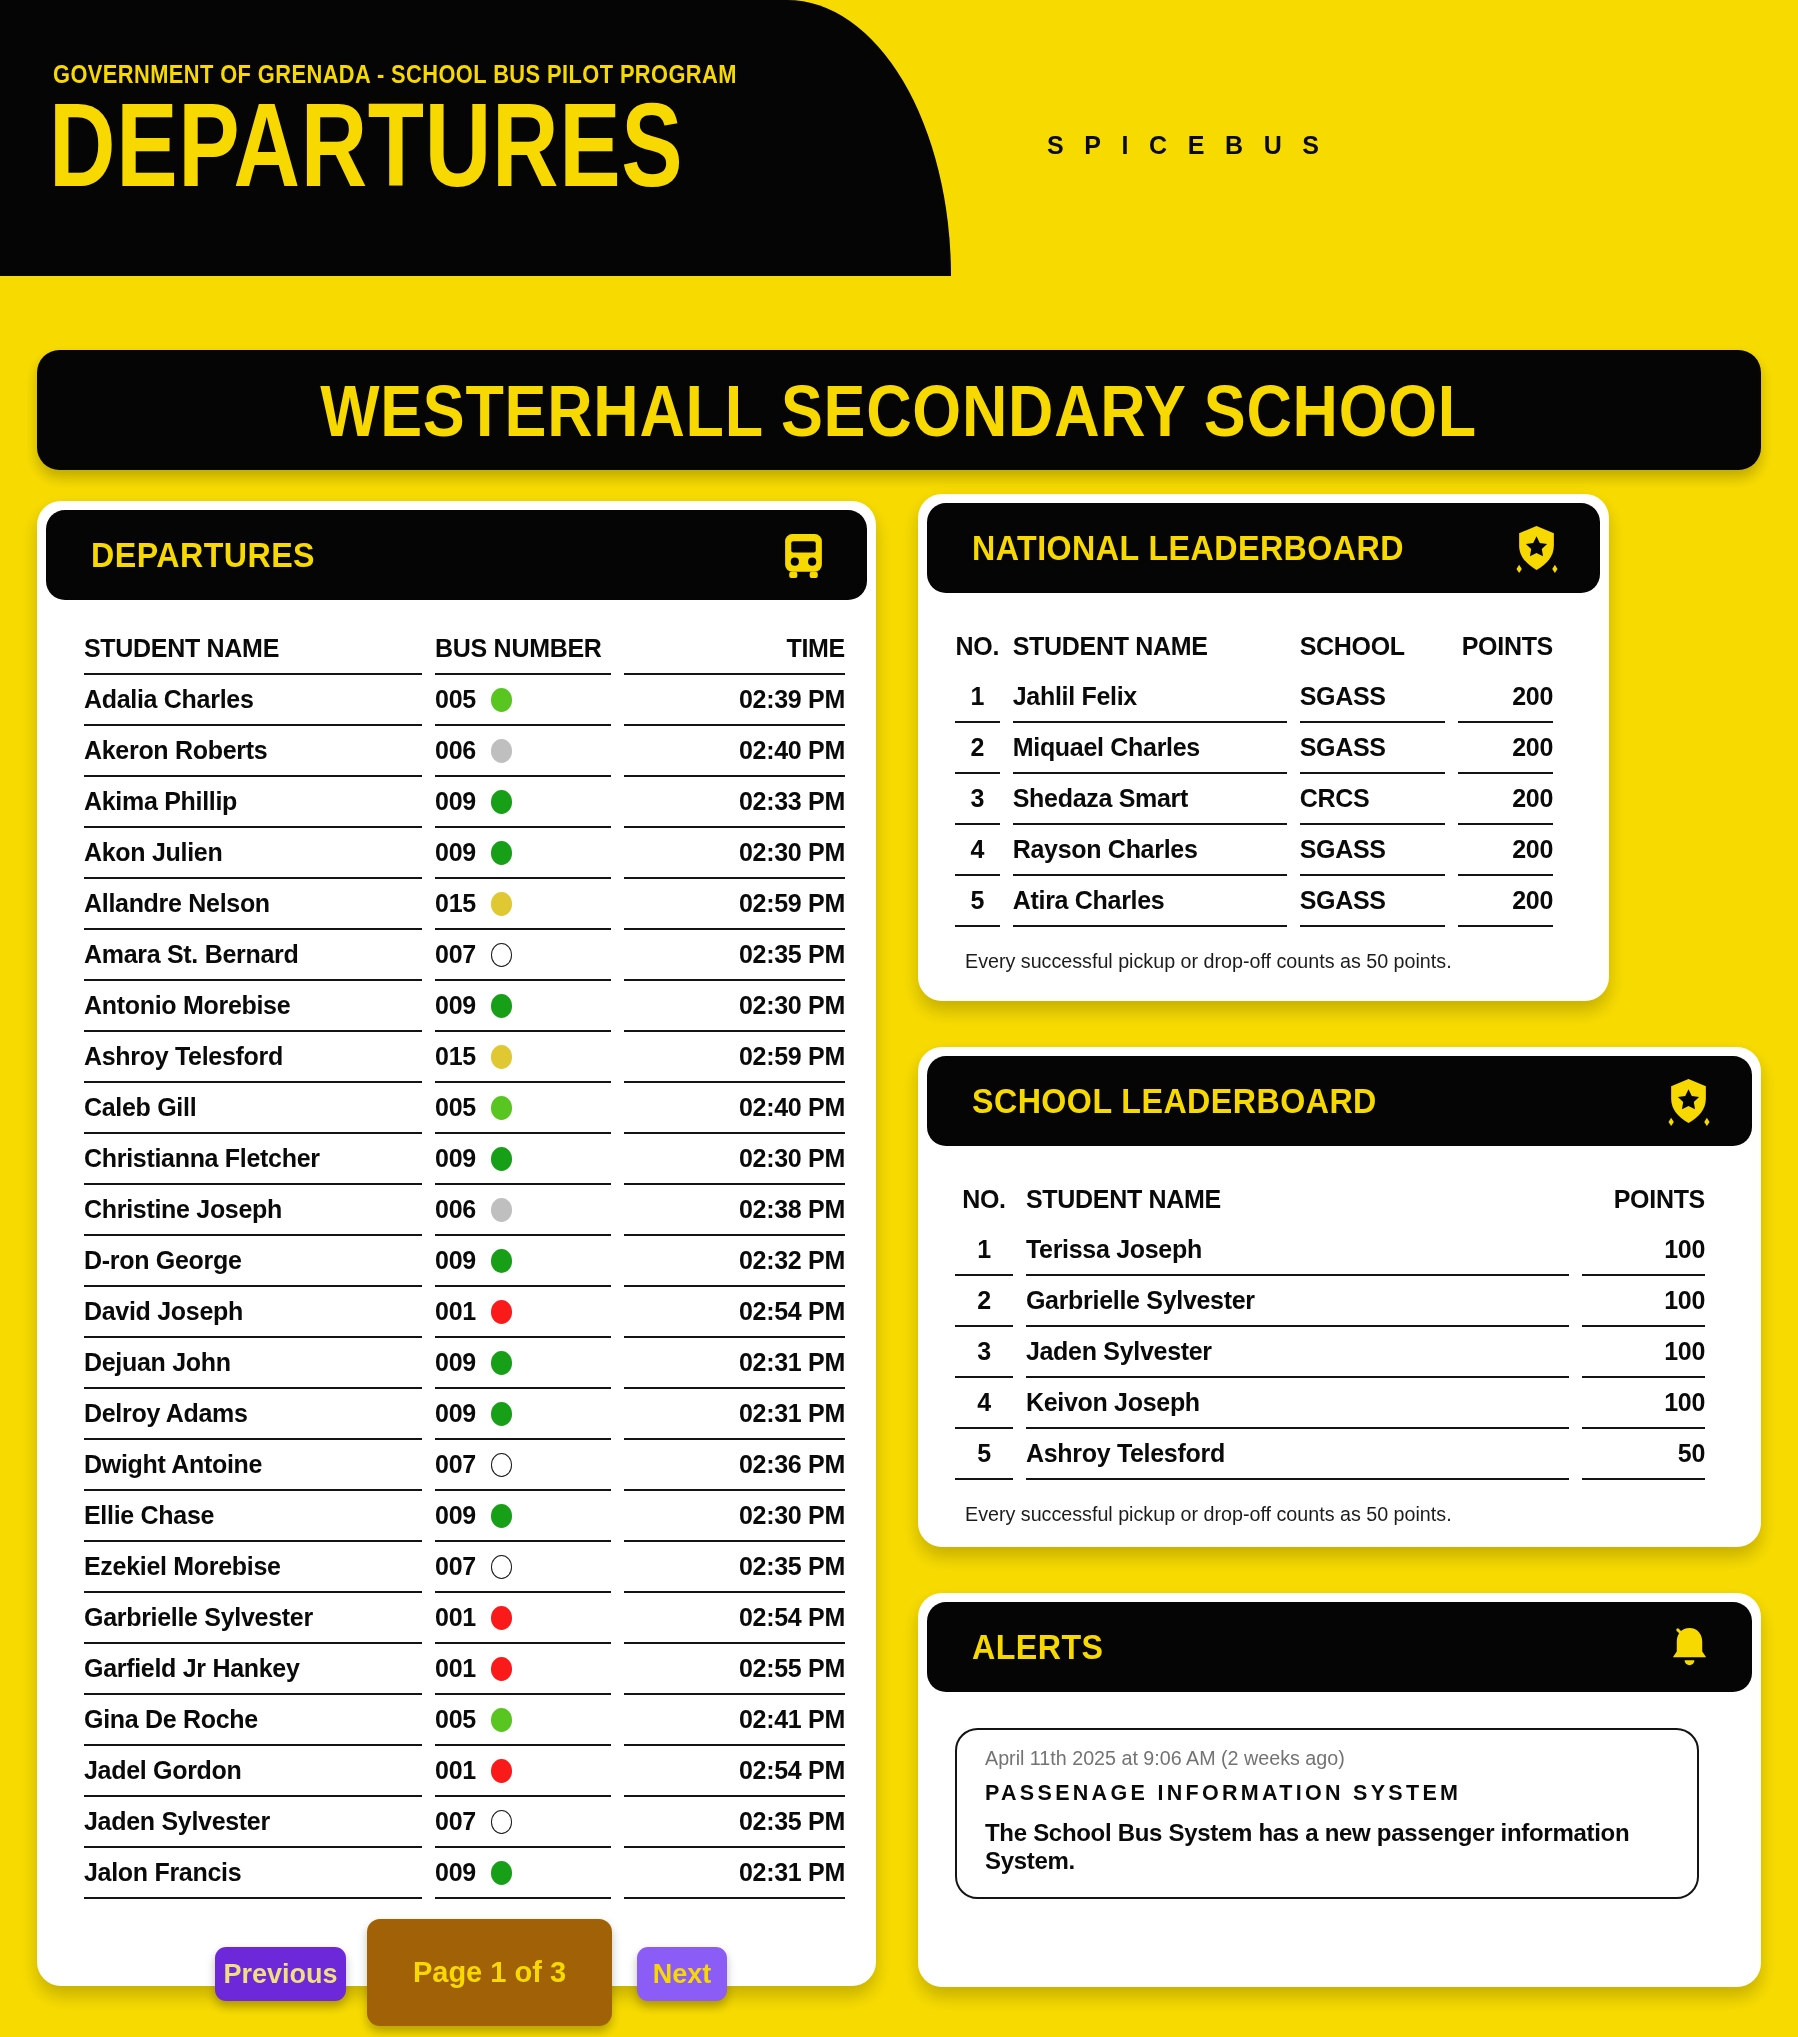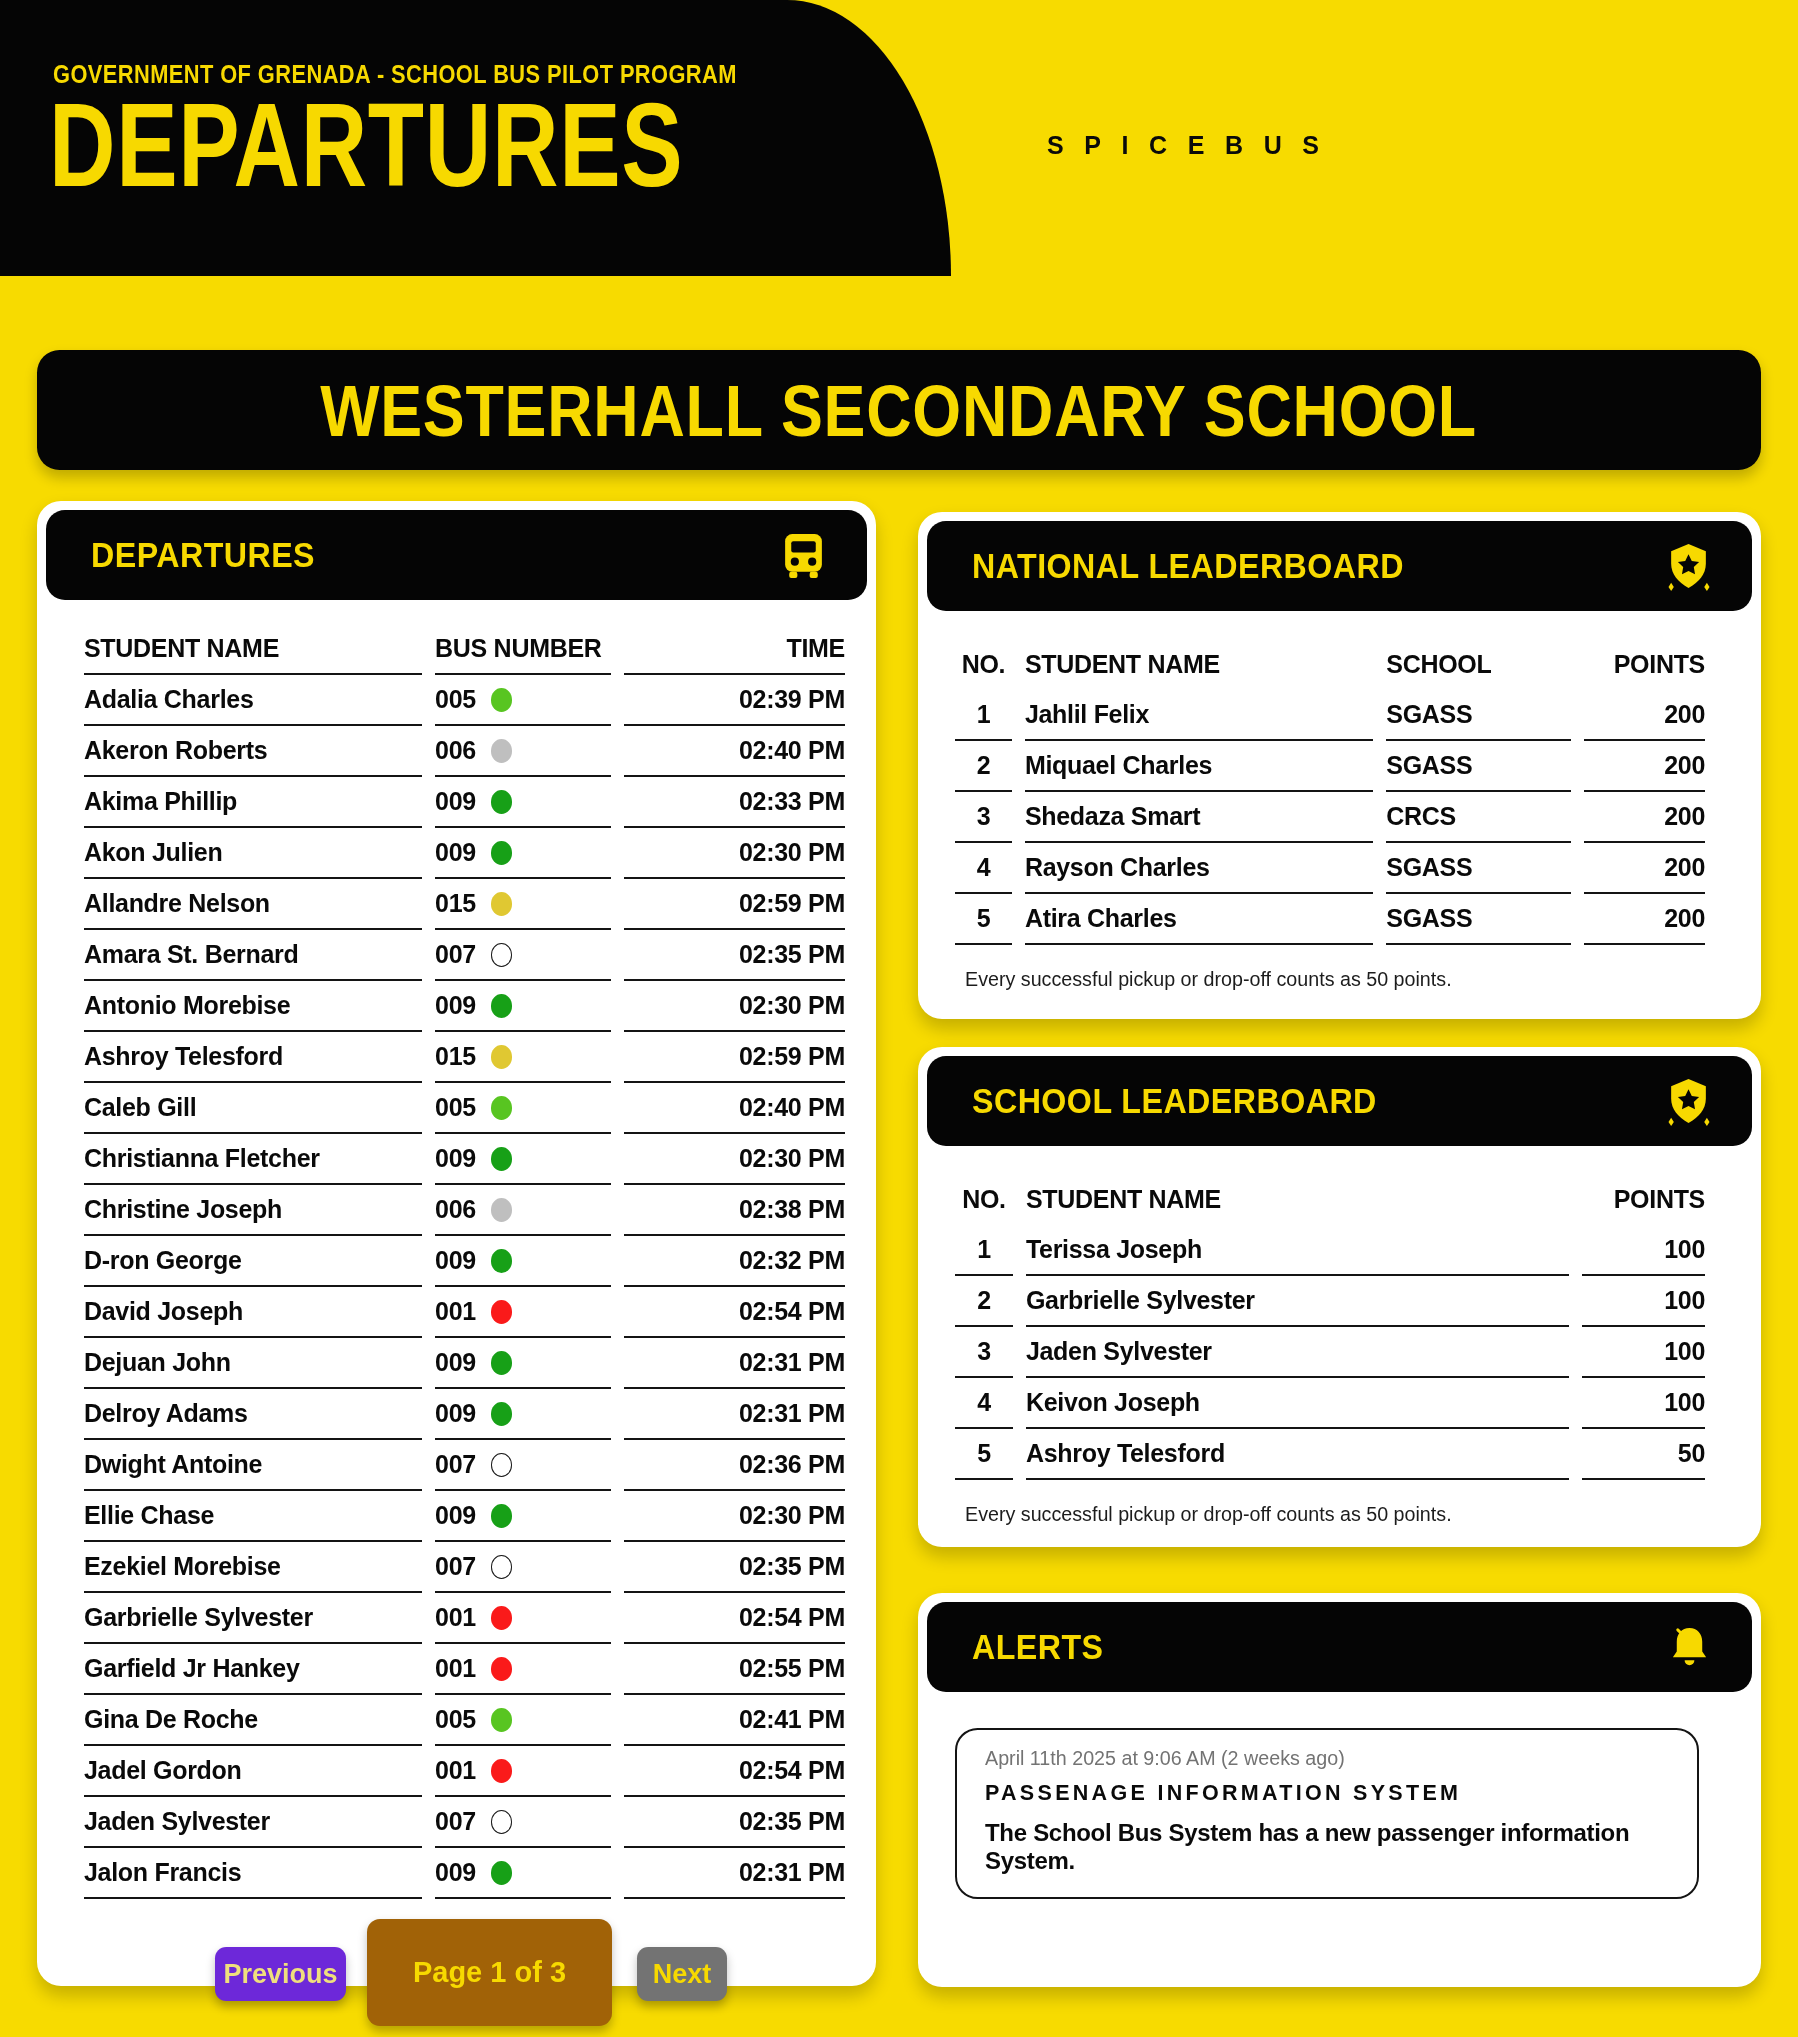--- a/index.html
+++ b/index.html
@@ -62,21 +62,21 @@
     display:flex; align-items:center; justify-content:space-between;
     padding:0 39px 0 45px;
   }
   .card-header .hdr-title{
     color:#F7D900; font-size:35px; font-weight:700; letter-spacing:0.5px;
     transform:scaleX(.92); transform-origin:left center; white-space:nowrap;
   }
   .card-header svg{ display:block; }
 
   .card.departures { left:37px;  top:501px;  width:839px; height:1485px; }
-  .card.national   { left:918px; top:512px;  width:843px; height:507px;  }
+  .card.national   { left:918px; top:494px;  width:691px; height:507px;  }
   .card.school-lb  { left:918px; top:1047px; width:843px; height:500px;  }
   .card.alerts     { left:918px; top:1593px; width:843px; height:394px;  }
 
   
   table{ border-collapse:separate; border-spacing:13px 0; }
   th,td{
     font-size:25px; font-weight:700; letter-spacing:-0.3px;
     height:51px; vertical-align:middle; white-space:nowrap;
   }
   .dep-table{ margin:24px 19px 0 34px; width:calc(100% - 52px); }
@@ -103,21 +103,21 @@
   
   .pagination-btn{
     position:absolute; border:none; cursor:pointer;
     display:flex; align-items:center; justify-content:center;
     font-family:"Liberation Sans", sans-serif;
     font-size:27px; font-weight:700; border-radius:11.2px;
     box-shadow:0 5.6px 9.4px rgba(0,0,0,.25);
   }
   .btn-prev{ left:178px; top:1446px; width:131px; height:54px; background:#6d28d9; color:#EFDF7D; }
   .btn-page{ left:330px; top:1418px; width:245px; height:107px; background:#a16207; color:#F7D900; font-size:29px; border-radius:13px; }
-  .btn-next{ left:600px; top:1446px; width:90px;  height:54px; background:#737373; color:#F7D900; }
+  .btn-next{ left:600px; top:1446px; width:90px;  height:54px; background:#8b5cf6; color:#F7D900; }
 
   
   .alerts-body{ padding:26px 62px 0 37px; }
   .alert-item{
     border:2.8px solid #141414; border-radius:22.5px;
     padding:17px 28px 22.5px 28px;
   }
   .alert-time{ font-size:19.7px; color:#737373; font-weight:400; }
   .alert-title{ font-size:21.5px; font-weight:700; letter-spacing:3.3px; margin-top:11.2px; }
   .alert-text{ font-size:24px; font-weight:700; margin-top:13px; letter-spacing:-0.3px; }

